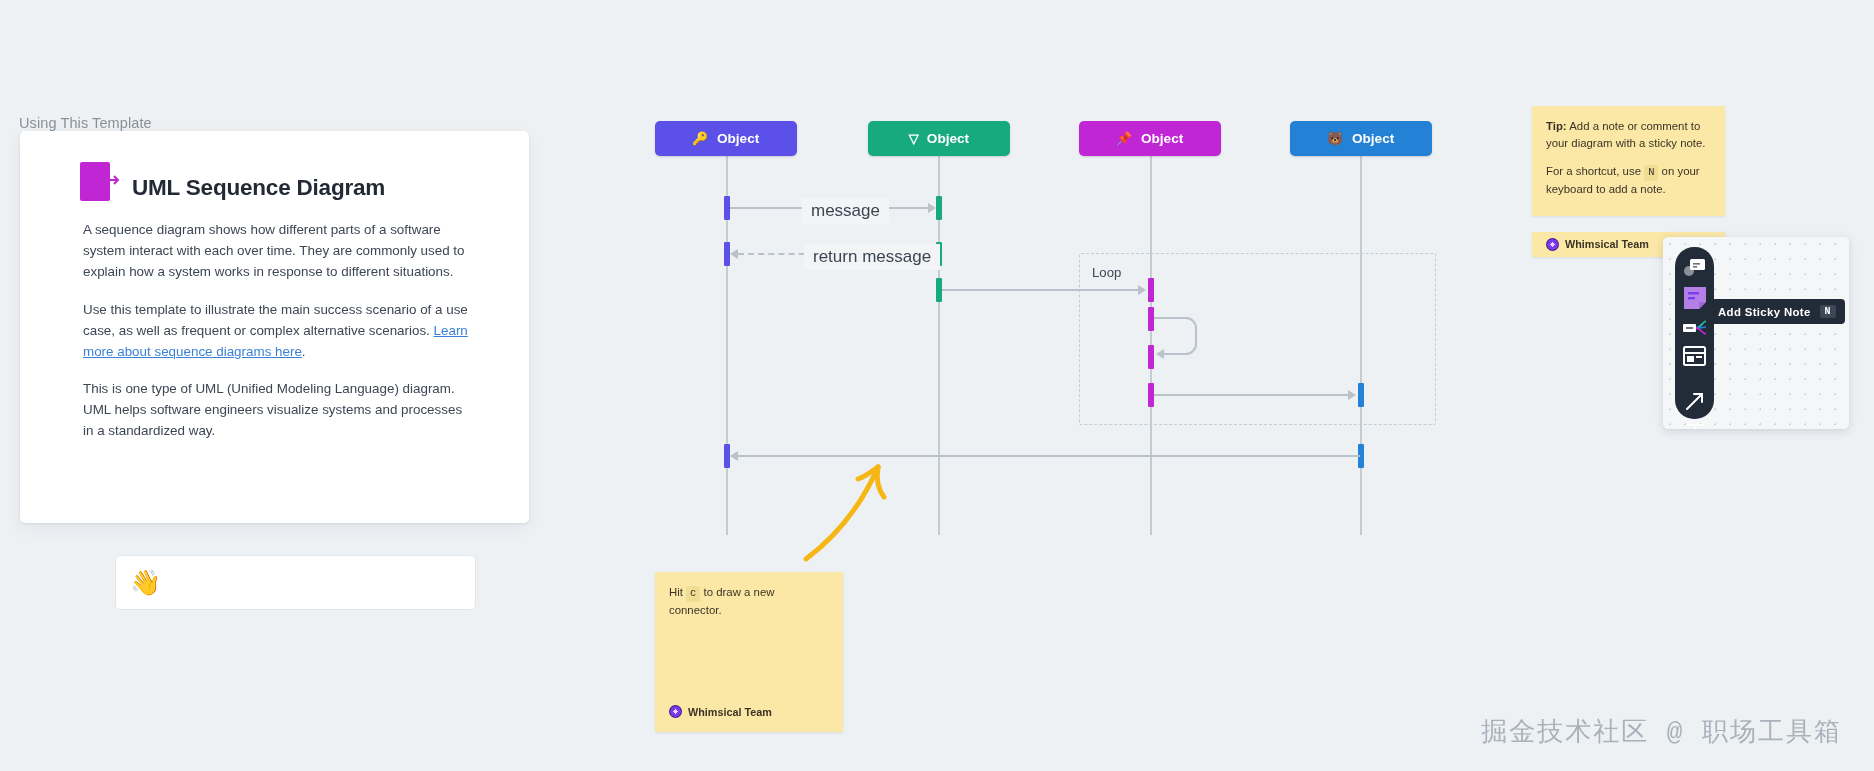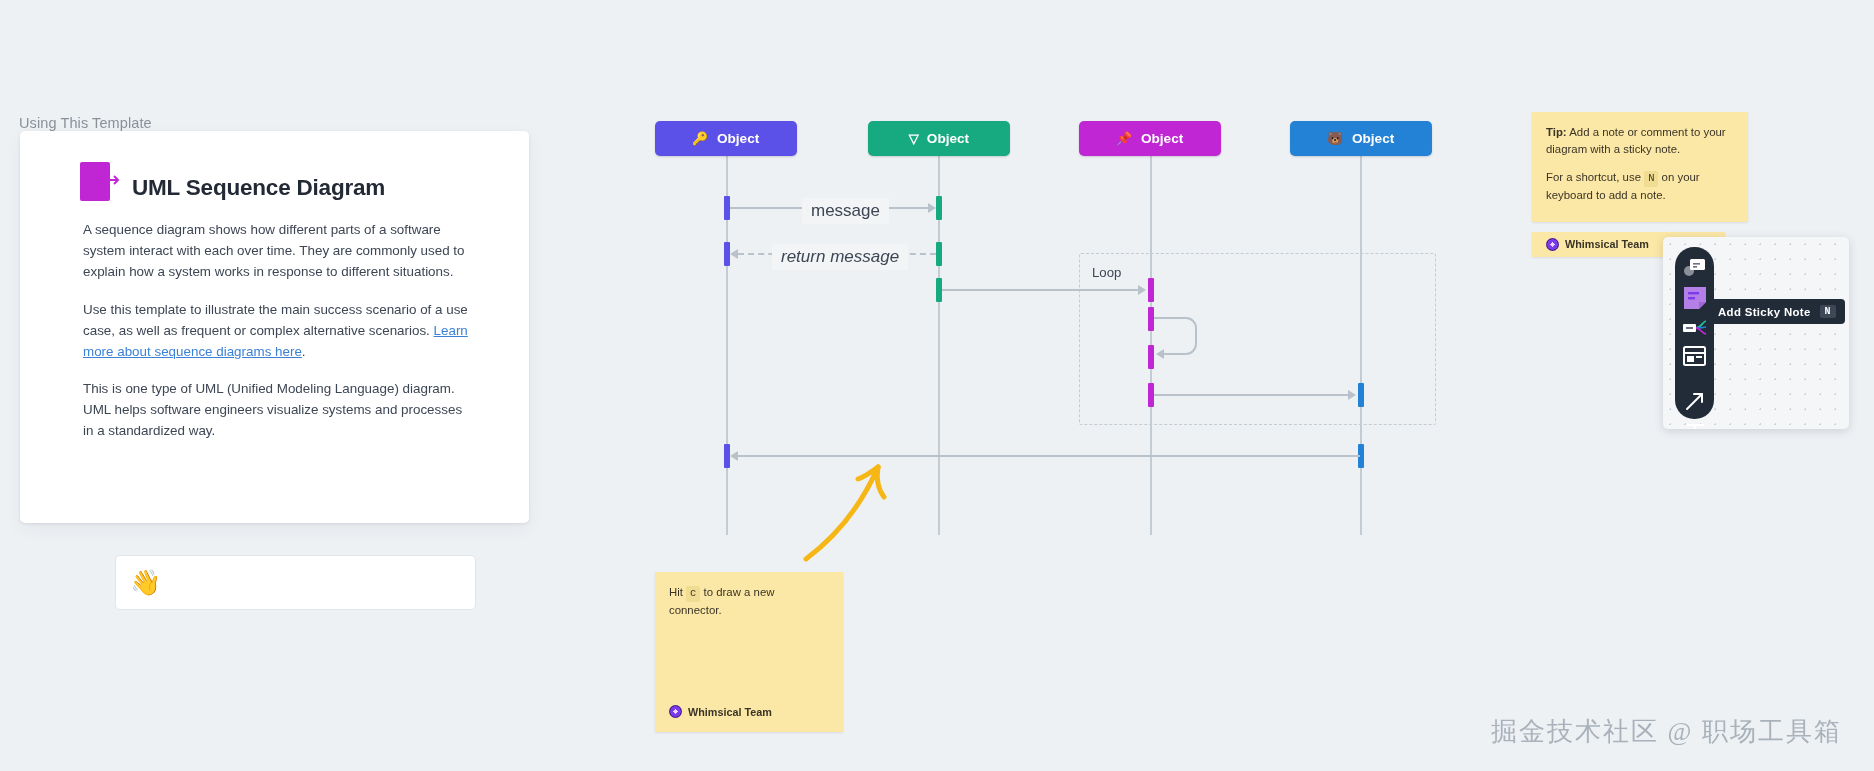--- a/index.html
+++ b/index.html
@@ -158,21 +158,21 @@
     border-right: 5px solid #222b38;
   }
   .tt-key {
     background: #3d4756; border-radius: 2px;
     font-size: 10px; padding: 1px 5px; font-family: "Liberation Mono", monospace;
   }
 
   .watermark {
     position: absolute; right: 32px; bottom: 22px;
     font-size: 26px; color: #a9b2bb; letter-spacing: 2px;
-    font-family: Liberation Serif, serif;
+    font-family: Liberation Mono, monospace;
   }
 </style>
 </head>
 <body>
 
 <div id="canvas">
 
   <div class="using-label">Using This Template</div>
 
   <div class="info-card">
@@ -225,21 +225,21 @@
   <div class="act-bar" style="left:724px; top:196px; height:24px; background:#5b51e8;"></div>
   <div class="act-bar" style="left:936px; top:196px; height:24px; background:#17a97f;"></div>
   <div class="msg-line" style="left:730px; top:207px; width:203px;"></div>
   <div class="arrow-head right" style="left:928px; top:203px;"></div>
   <div class="msg-label" style="left:802px; top:198px;">message</div>
 
   <div class="act-bar" style="left:724px; top:242px; height:24px; background:#5b51e8;"></div>
   <div class="act-bar" style="left:936px; top:242px; height:24px; background:#17a97f;"></div>
   <div class="msg-line dashed" style="left:738px; top:253px; width:198px;"></div>
   <div class="arrow-head left" style="left:730px; top:249px;"></div>
-  <div class="msg-label" style="left:772px; top:244px;font-style:italic;">return message</div>
+  <div class="msg-label" style="left:804px; top:244px;">return message</div>
 
   <div class="loop-box" style="left:1079px; top:253px; width:357px; height:172px;"></div>
   <div class="loop-label" style="left:1087px; top:265px;">Loop</div>
 
   <div class="act-bar" style="left:936px; top:278px; height:24px; background:#17a97f;"></div>
   <div class="act-bar" style="left:1148px; top:278px; height:24px; background:#c026d3;"></div>
   <div class="msg-line" style="left:942px; top:289px; width:199px;"></div>
   <div class="arrow-head right" style="left:1138px; top:285px;"></div>
 
   <div class="act-bar" style="left:1148px; top:307px; height:24px; background:#c026d3;"></div>
@@ -258,21 +258,21 @@
   <div class="act-bar" style="left:1358px; top:444px; height:24px; background:#2381d6;"></div>
   <div class="msg-line" style="left:738px; top:455px; width:622px;"></div>
   <div class="arrow-head left" style="left:730px; top:451px;"></div>
 
   <svg class="hand-arrow" style="left:800px; top:455px;" width="110" height="110" viewBox="0 0 110 110">
     <path d="M6,104 C30,86 58,58 78,12" fill="none" stroke="#f6b716" stroke-width="5" stroke-linecap="round"></path>
     <path d="M78,12 C76,24 78,34 84,42" fill="none" stroke="#f6b716" stroke-width="5" stroke-linecap="round"></path>
     <path d="M78,12 C70,18 64,22 58,24" fill="none" stroke="#f6b716" stroke-width="5" stroke-linecap="round"></path>
   </svg>
 
-  <div class="sticky" style="left:1532px; top:112px; width:216px; height:110px;">
+  <div class="sticky" style="left:1532px; top:106px; width:193px; height:110px;">
     <p>
       <b>Tip:</b><span> Add a note or comment to your diagram with a sticky note.</span>
     </p>
     <p>
       <span>For a shortcut, use </span><span class="kbd">N</span><span> on your keyboard to add a note.</span>
     </p>
   </div>
   <div class="sticky" style="left:1532px; top:232px; width:193px; height:25px; padding:4px 14px 10px 14px;">
     <div class="sticky-foot">
       <span class="wm-dot"></span>

